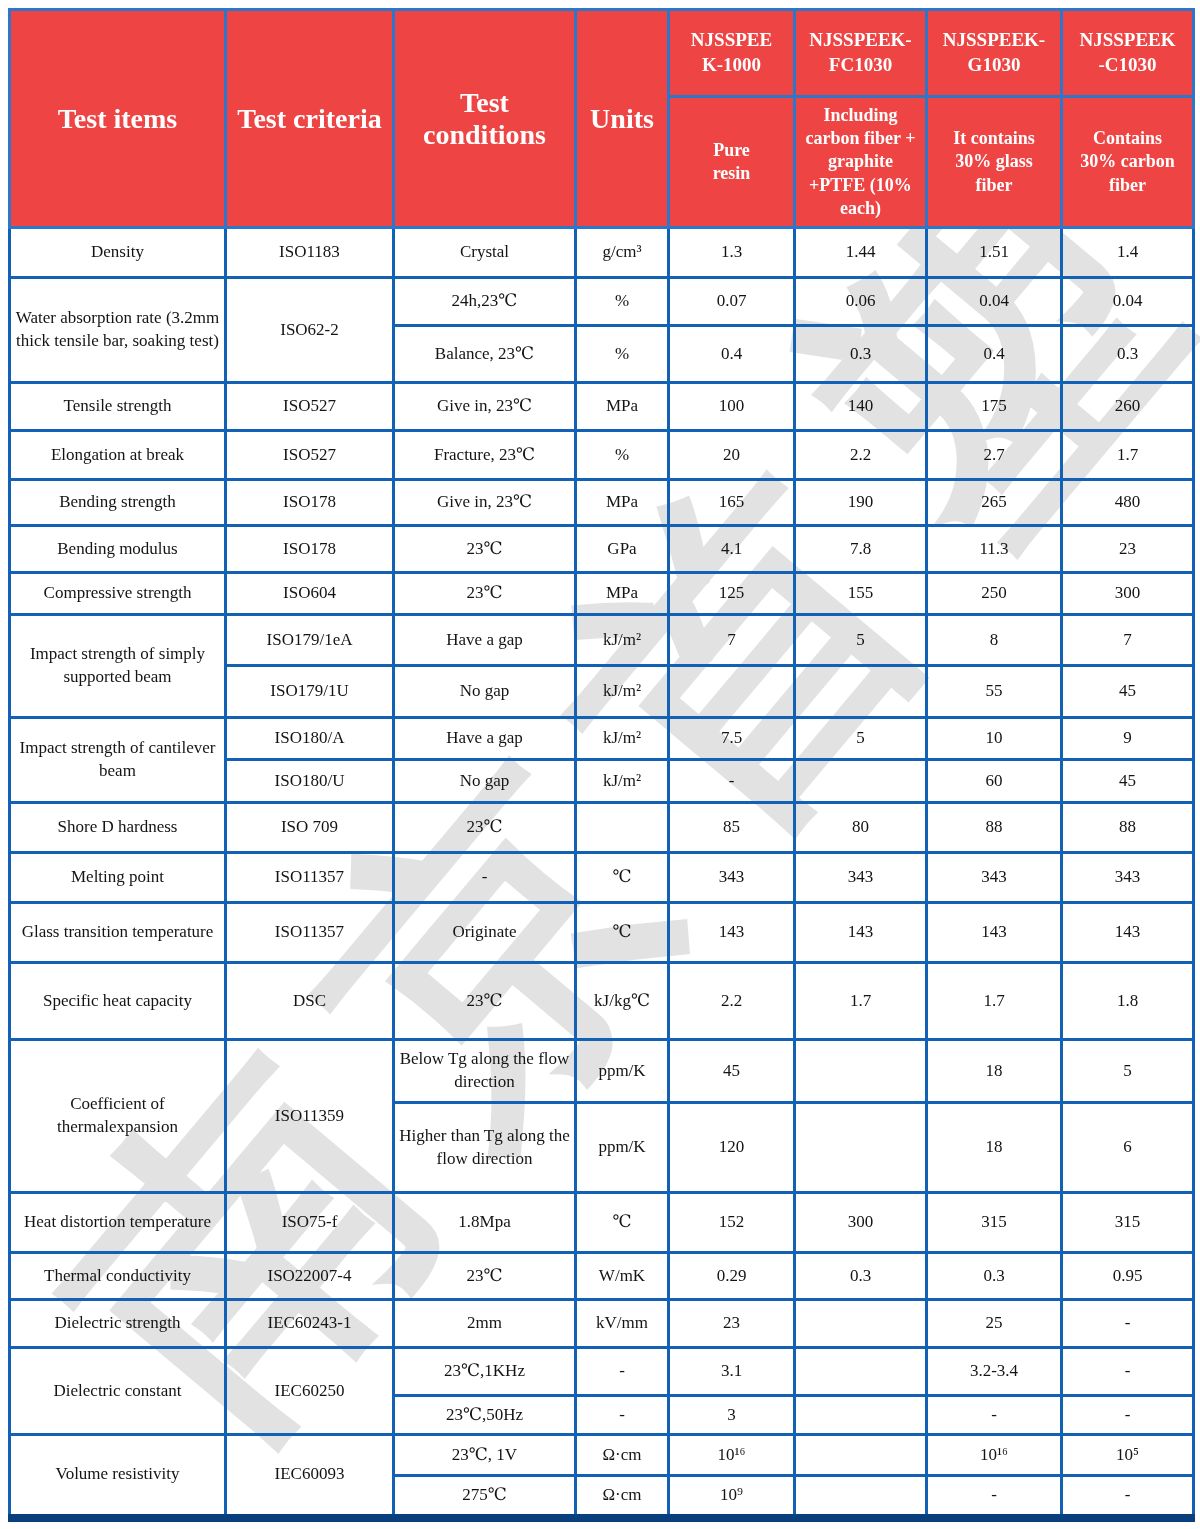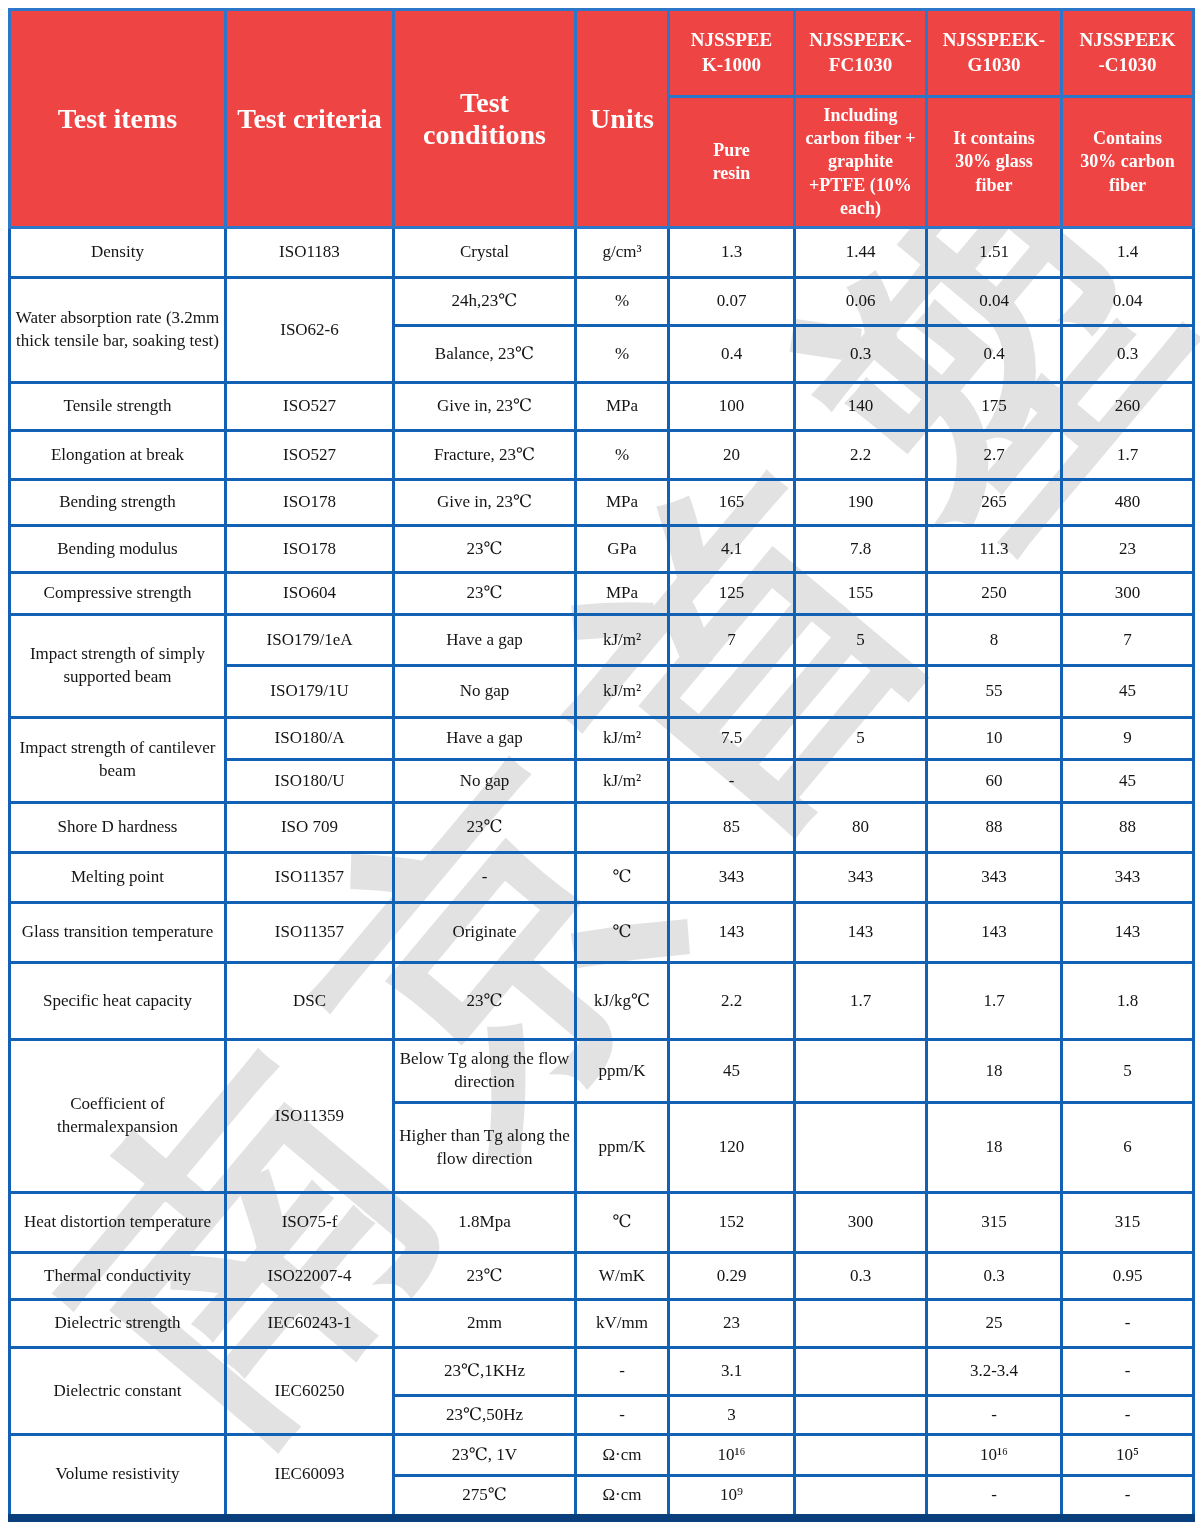--- a/index.html
+++ b/index.html
@@ -118,21 +118,21 @@
           <td class="c-crit">ISO1183</td>
           <td class="c-cond">Crystal</td>
           <td class="c-unit">g/cm³</td>
           <td class="c-val">1.3</td>
           <td class="c-val">1.44</td>
           <td class="c-val">1.51</td>
           <td class="c-val">1.4</td>
         </tr>
         <tr style="height: 48px;">
           <td class="c-item" rowspan="2">Water absorption rate (3.2mm thick tensile bar, soaking test)</td>
-          <td class="c-crit" rowspan="2">ISO62-6</td>
+          <td class="c-crit" rowspan="2">ISO62-2</td>
           <td class="c-cond">24h,23℃</td>
           <td class="c-unit">%</td>
           <td class="c-val">0.07</td>
           <td class="c-val">0.06</td>
           <td class="c-val">0.04</td>
           <td class="c-val">0.04</td>
         </tr>
         <tr style="height: 57px;">
           <td class="c-cond">Balance, 23℃</td>
           <td class="c-unit">%</td>

